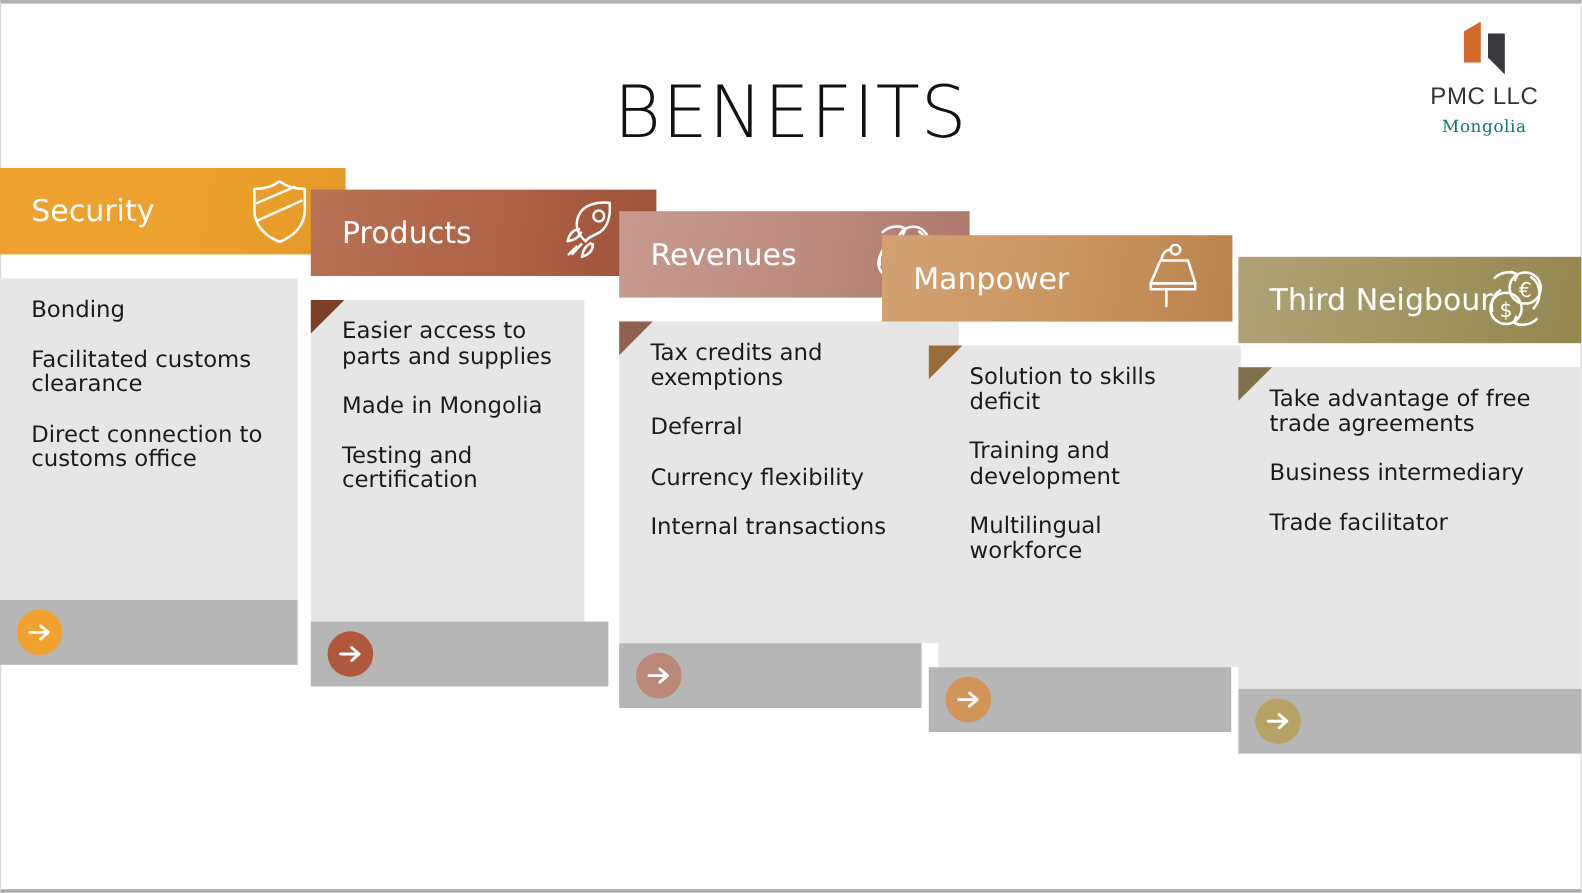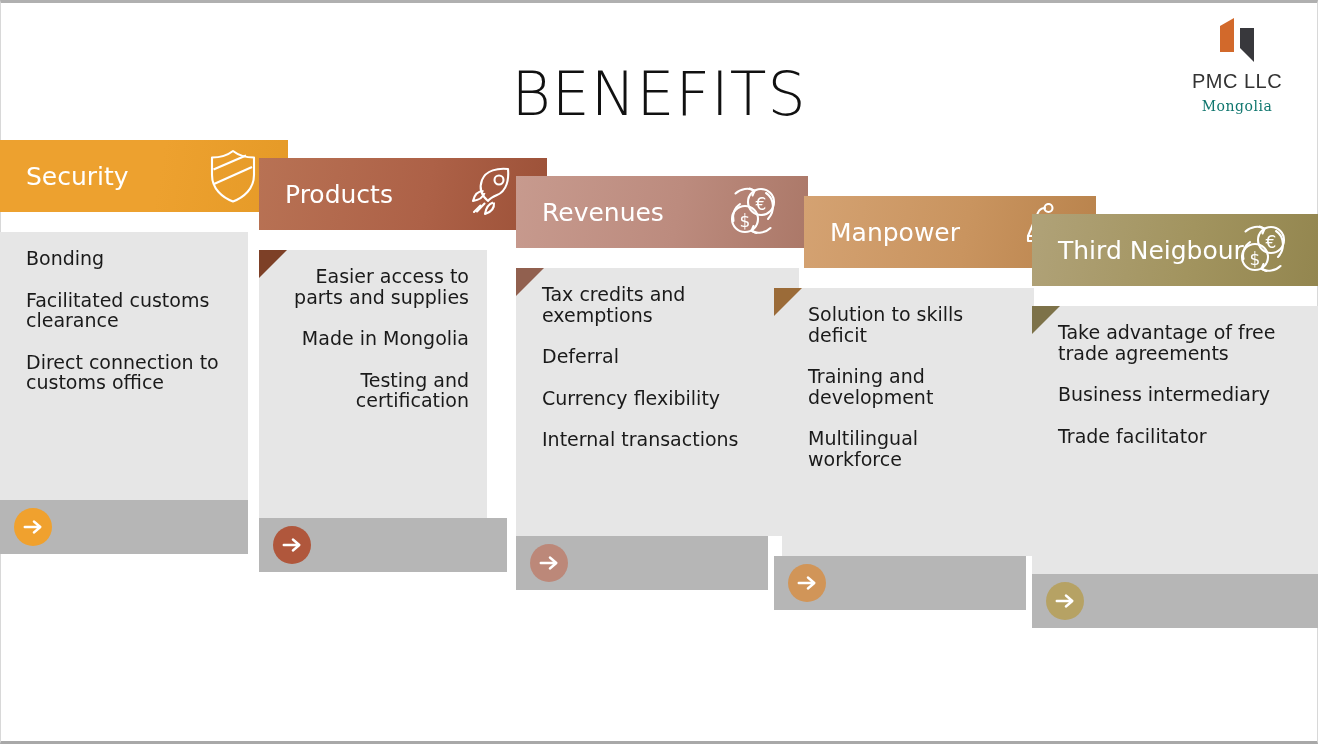--- a/index.html
+++ b/index.html
@@ -141,21 +141,21 @@
       <svg viewBox="0 0 58 58" aria-hidden="true">
         <path d="M29 4 C22 9.5 13 10.5 8 10.5 L8 28 C8 42 18.5 50.5 29 54.5 C39.5 50.5 50 42 50 28 L50 10.5 C45 10.5 36 9.5 29 4 Z" fill="none" stroke="#ffffff" stroke-width="2.1" stroke-linejoin="round"></path>
         <path d="M9.5 22.5 L42 8.5" fill="none" stroke="#ffffff" stroke-width="2.1"></path>
         <path d="M10 37 L48 20" fill="none" stroke="#ffffff" stroke-width="2.1"></path>
       </svg>
     </span>
   </div>
 </div>
 
 <div class="card">
-  <div class="card-body" style="left:259px;top:250px;width:228px;height:268px;text-align:right;">
+  <div class="card-body" style="left:259px;top:250px;width:228px;height:268px;">
       <ul class="card-list">
         <li>Easier access to parts and supplies</li>
         <li>Made in Mongolia</li>
         <li>Testing and certification</li>
       </ul>
     </div>
   <div class="card-foot" style="left:259px;top:518px;width:248px;height:54px;">
     <div class="arrow-btn" style="background:#b0573c;">
       <svg viewBox="0 0 24 24" aria-hidden="true">
         <path d="M3 12h16M13 6l7 6-7 6" fill="none" stroke="#ffffff" stroke-width="2.6" stroke-linecap="round" stroke-linejoin="round"></path>
@@ -223,21 +223,21 @@
       </ul>
     </div>
   <div class="card-foot" style="left:774px;top:556px;width:252px;height:54px;">
     <div class="arrow-btn" style="background:#d19558;">
       <svg viewBox="0 0 24 24" aria-hidden="true">
         <path d="M3 12h16M13 6l7 6-7 6" fill="none" stroke="#ffffff" stroke-width="2.6" stroke-linecap="round" stroke-linejoin="round"></path>
       </svg>
     </div>
   </div>
   <div class="fold" style="left:774px;top:288px;border-left:28px solid #9b6b38;border-bottom:28px solid transparent;"></div>
-  <div class="card-head" style="left:804px;top:196px;width:292px;background:linear-gradient(100deg,#d4a272 0%,#c9945f 55%,#b9834c 100%);text-align:right;">
+  <div class="card-head" style="left:735px;top:196px;width:292px;background:linear-gradient(100deg,#d4a272 0%,#c9945f 55%,#b9834c 100%);text-align:right;">
     <span class="card-head-label">Manpower</span>
     <span class="card-icon">
       <svg viewBox="0 0 58 58" aria-hidden="true">
         <path d="M16 33 L24 14 L47 14 L53 33 Z" fill="none" stroke="#ffffff" stroke-width="2.1" stroke-linejoin="round"></path>
         <path d="M16 33 L53 33 L53 38 L16 38 Z" fill="none" stroke="#ffffff" stroke-width="2.1" stroke-linejoin="round"></path>
         <path d="M29 38 L29 52" fill="none" stroke="#ffffff" stroke-width="2.1" stroke-linecap="round"></path>
         <path d="M25 14 C25 9 28 5 33 5" fill="none" stroke="#ffffff" stroke-width="2.1" stroke-linecap="round"></path>
         <circle cx="36.5" cy="5" r="4" fill="none" stroke="#ffffff" stroke-width="2.1"></circle>
       </svg>
     </span>

